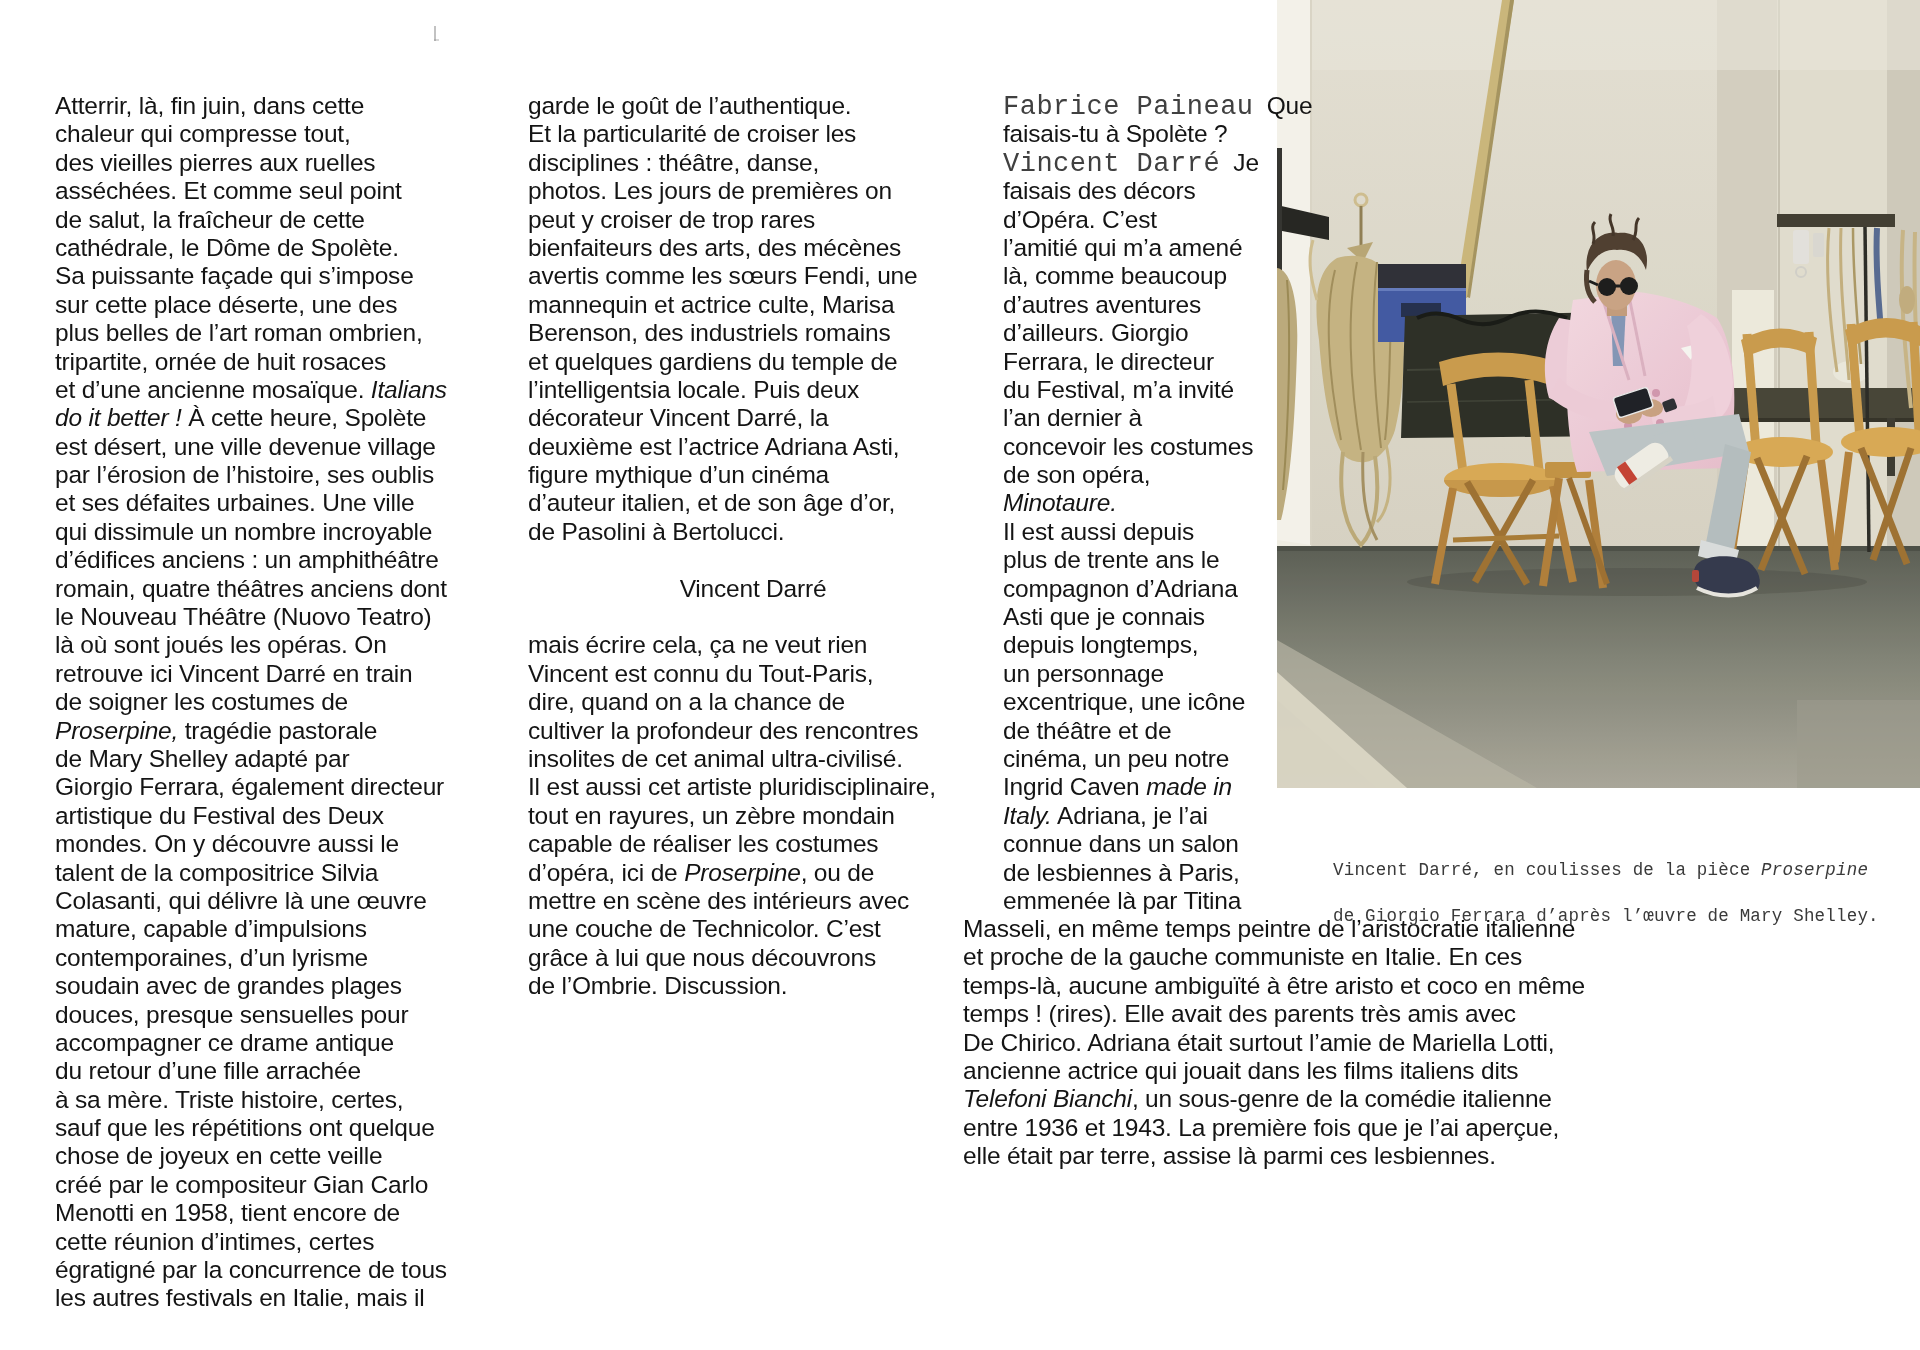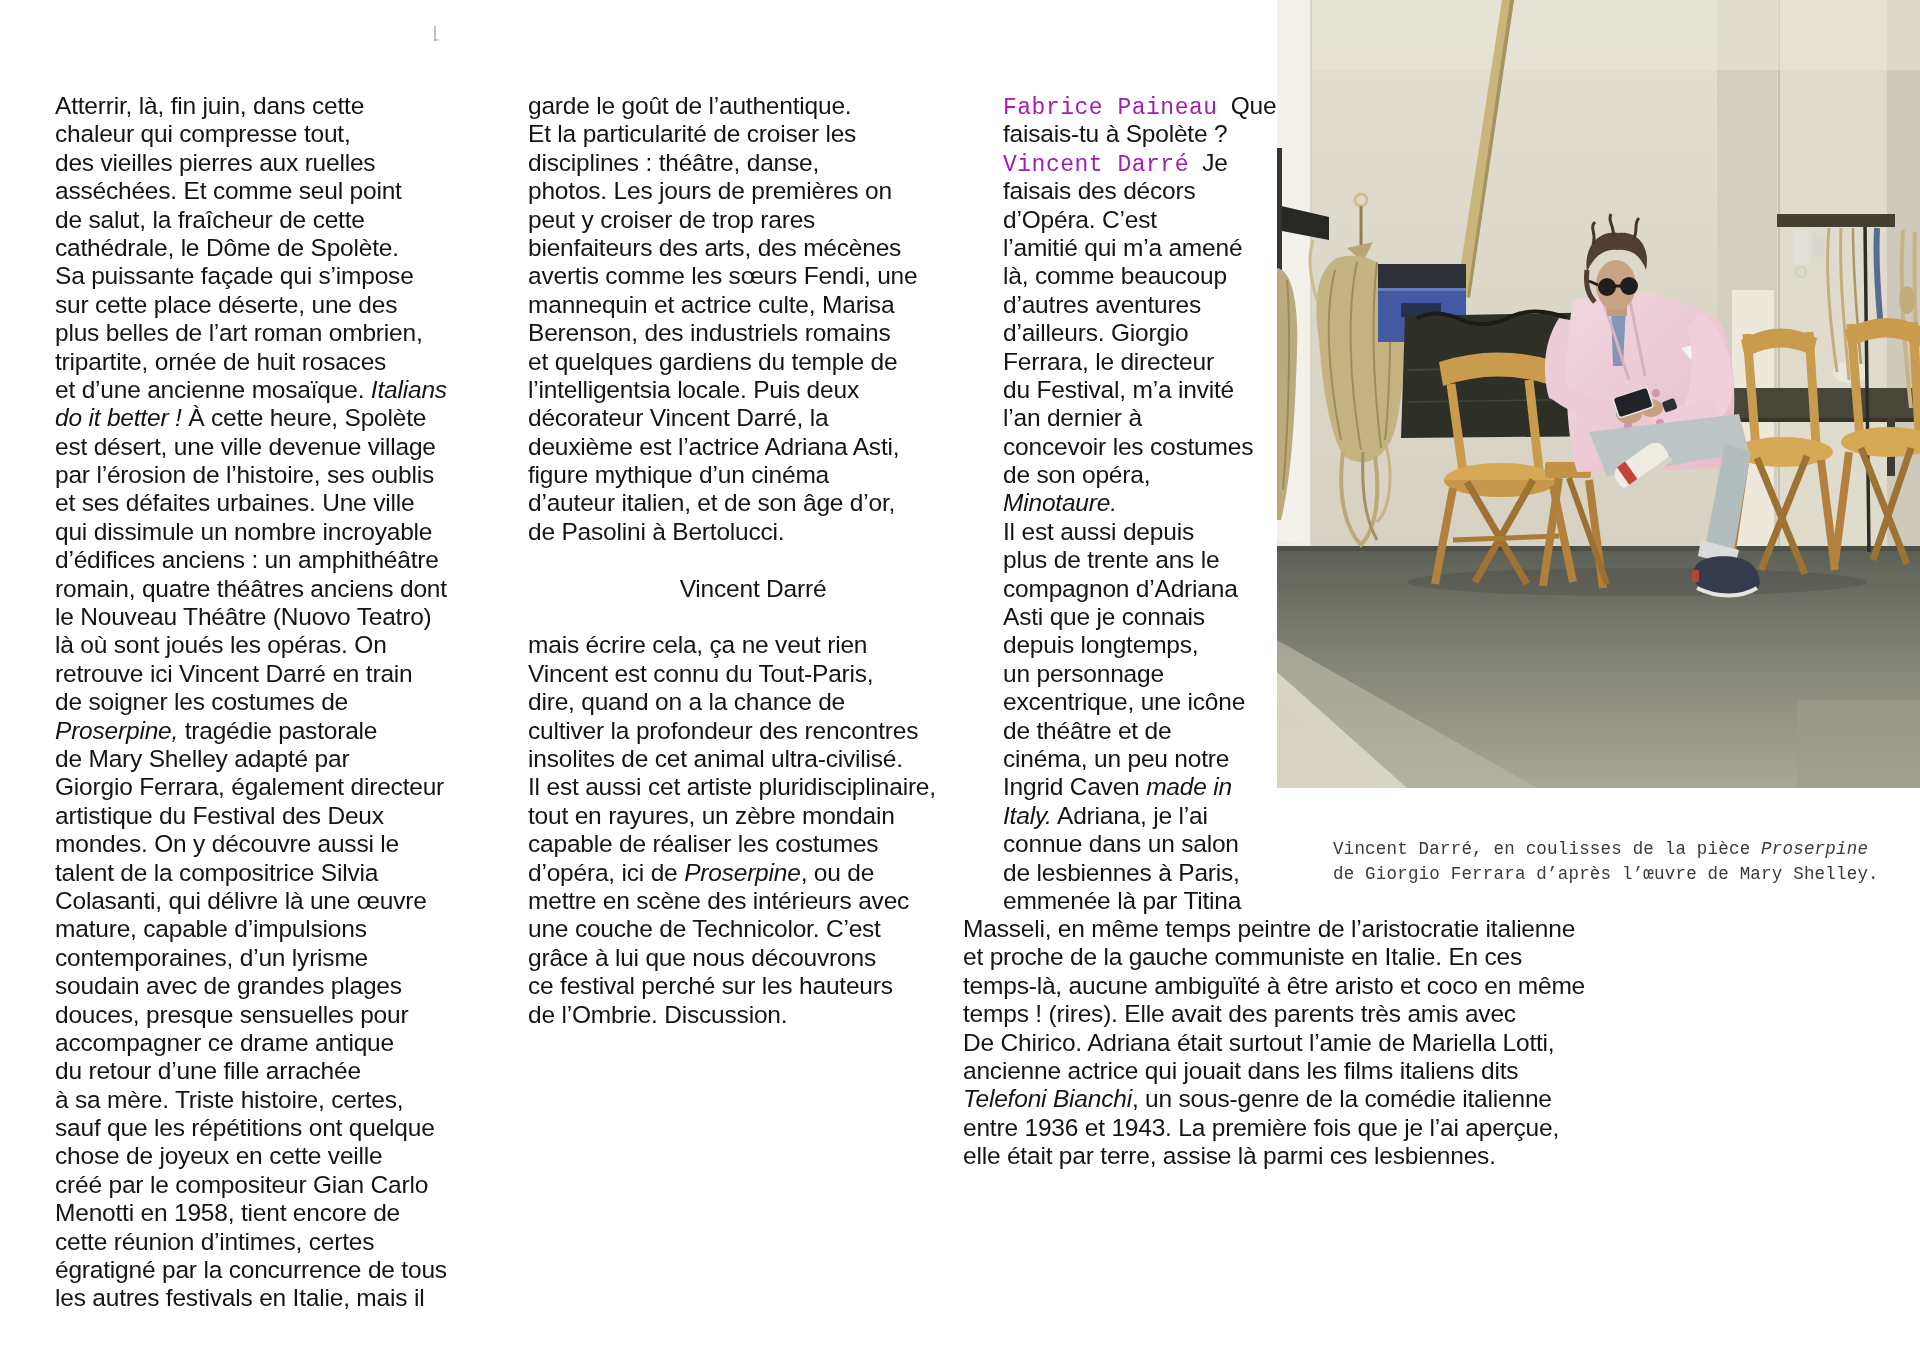--- a/index.html
+++ b/index.html
@@ -7,23 +7,23 @@
     width:1920px;height:1350px;position:relative;background:#ffffff;
     font-family:"Liberation Sans","DejaVu Sans",sans-serif;color:#141414;
     overflow:hidden;
   }
   .col{position:absolute;}
   .ln{height:28.4px;line-height:28.4px;font-size:24.5px;letter-spacing:-0.2px;white-space:pre;}
   .ctr{text-align:center;}
   .s-n{}
   .s-i{font-style:italic;}
   .s-b{font-weight:normal;}
-  .s-m{font-family:"Liberation Mono","DejaVu Sans Mono",monospace;font-size:23px;color:#a21caf;letter-spacing:0.5px;}
+  .s-m{font-family:"Liberation Mono","DejaVu Sans Mono",monospace;font-size:27px;color:#404040;letter-spacing:0.5px;}
   .s-mi{font-family:"Liberation Mono","DejaVu Sans Mono",monospace;font-style:italic;font-size:23px;color:#3e3e3e;}
-  #caption .ln{height:25px;line-height:25px;}
+  #caption .ln{height:25px;line-height:25px;margin-top:21px;}
   #caption .s-m,#caption .s-mi{font-size:17.5px;letter-spacing:0.2px;color:#3a3a3a;}
   #photo{position:absolute;left:1277px;top:0;width:643px;height:788px;}
   .mark{position:absolute;background:#8f8f8f;opacity:.55;}
 </style>
 </head>
 <body>
 
 <div class="mark" style="left:434px;top:26px;width:2px;height:15px;"></div>
 <div class="mark" style="left:434px;top:39px;width:5px;height:2px;opacity:.35;"></div>
 
@@ -317,21 +317,20 @@
     <div class="ln"><span class="s-n">dire, quand on a la chance de</span></div>
     <div class="ln"><span class="s-n">cultiver la profondeur des rencontres</span></div>
     <div class="ln"><span class="s-n">insolites de cet animal ultra-civilisé.</span></div>
     <div class="ln"><span class="s-n">Il est aussi cet artiste pluridisciplinaire,</span></div>
     <div class="ln"><span class="s-n">tout en rayures, un zèbre mondain</span></div>
     <div class="ln"><span class="s-n">capable de réaliser les costumes</span></div>
     <div class="ln"><span class="s-n">d’opéra, ici de </span><span class="s-i">Proserpine</span><span class="s-n">, ou de</span></div>
     <div class="ln"><span class="s-n">mettre en scène des intérieurs avec</span></div>
     <div class="ln"><span class="s-n">une couche de Technicolor. C’est</span></div>
     <div class="ln"><span class="s-n">grâce à lui que nous découvrons</span></div>
-    <div class="ln"><span class="s-n">ce festival perché sur les hauteurs</span></div>
     <div class="ln"><span class="s-n">de l’Ombrie. Discussion.</span></div>
   </div>
 
 <div id="col3" class="col" style="left:1003px;top:92px;width:300px;">
     <div class="ln"><span class="s-m">Fabrice Paineau</span><span class="s-n">  </span><span class="s-b">Que</span></div>
     <div class="ln"><span class="s-b">faisais-tu à Spolète ?</span></div>
     <div class="ln"><span class="s-m">Vincent Darré</span><span class="s-n">  </span><span class="s-b">Je</span></div>
     <div class="ln"><span class="s-n">faisais des décors</span></div>
     <div class="ln"><span class="s-n">d’Opéra. C’est</span></div>
     <div class="ln"><span class="s-n">l’amitié qui m’a amené</span></div>

